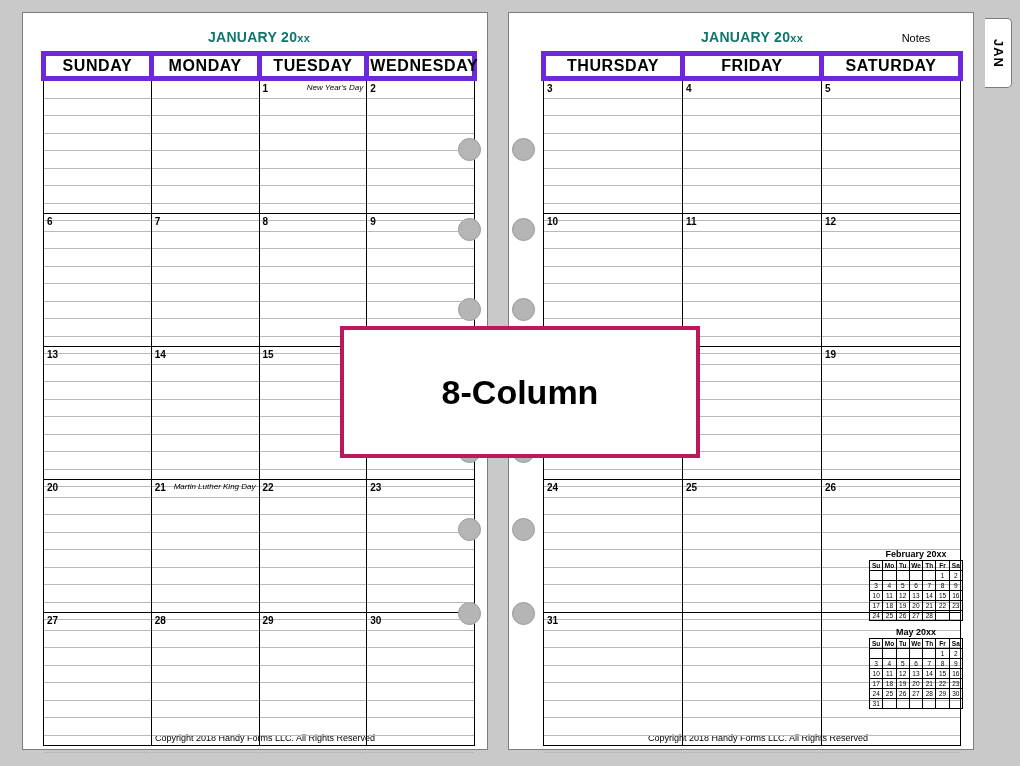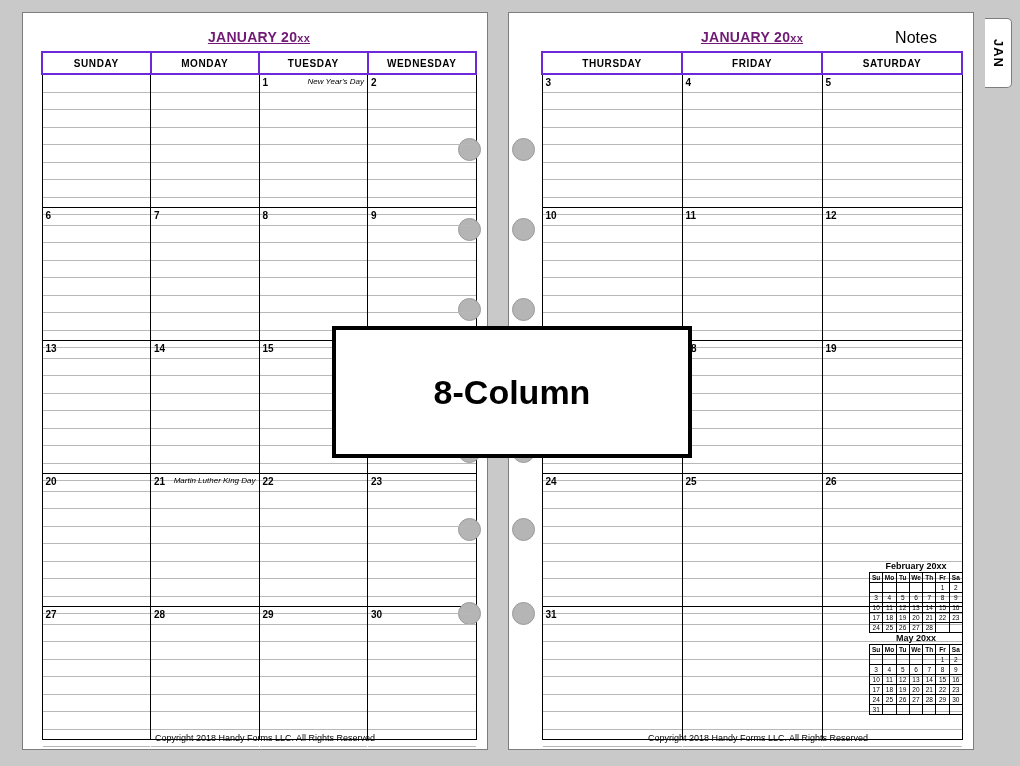--- a/index.html
+++ b/index.html
@@ -31,34 +31,33 @@
     left:18px; right:10px; top:16px; bottom:8px;
   }
   .page.right .page-inner{ left:32px; right:10px; }
 
   .month-title{
     text-align:center;
     font-size:14px;
     font-weight:bold;
     letter-spacing:.3px;
     margin:0 0 6px 0;
-    color:#701a75;
-    text-decoration:underline;
+    color:#0f766e;
   }
   .month-title .xx{ font-size:11px; }
 
   
   table.cal{
     border-collapse:collapse;
     table-layout:fixed;
     width:100%;
   }
   table.cal th{
-    border:2px solid #6d28d9;
-    font-size:10px;
+    border:5px solid #6d28d9;
+    font-size:16px;
     font-weight:bold;
     height:18px;
     letter-spacing:.6px;
     background:#fff;
     color:#000;
   }
   table.cal td{
     border:1px solid #000;
     border-top:none;
     border-bottom:none;
@@ -106,21 +105,21 @@
   tr.week:last-child td{ border-bottom:1px solid #000; }
 
   
   .notes-col{
     position:absolute;
     right:0; top:0;
     width:94px;
   }
   .notes-head{
     text-align:center;
-    font-size:16px;
+    font-size:11px;
     height:18px;
     line-height:18px;
     color:#000;
   }
 
   
   .hole{
     position:absolute;
     width:21px;height:21px;
     border-radius:50%;
@@ -143,24 +142,24 @@
     font-size:13px;
     font-weight:bold;
     letter-spacing:1px;
     transform:rotate(90deg);
     white-space:nowrap;
   }
 
   
   .banner{
     position:absolute;
-    left:324px; top:320px;
+    left:332px; top:320px;
     width:352px; height:124px;
     background:#ffffff;
-    border:4px solid #000000;
+    border:4px solid #be185d;
     display:flex;
     flex-direction:column;
     align-items:center;
     justify-content:center;
     z-index:40;
   }
   .banner div{
     font-size:34px;
     font-weight:bold;
     line-height:1.25;
@@ -176,21 +175,21 @@
     color:#000;
   }
 
   
   .mini-wrap{
     position:absolute;
     right:0; bottom:26px;
     width:94px;
     z-index:5;
   }
-  .mini{ }
+  .mini{ margin-bottom:6px; }
   .mini .mtitle{
     text-align:center;
     font-size:9px;
     font-weight:bold;
     margin-bottom:1px;
   }
   table.minitbl{
     border-collapse:collapse;
     width:100%;
     table-layout:fixed;

